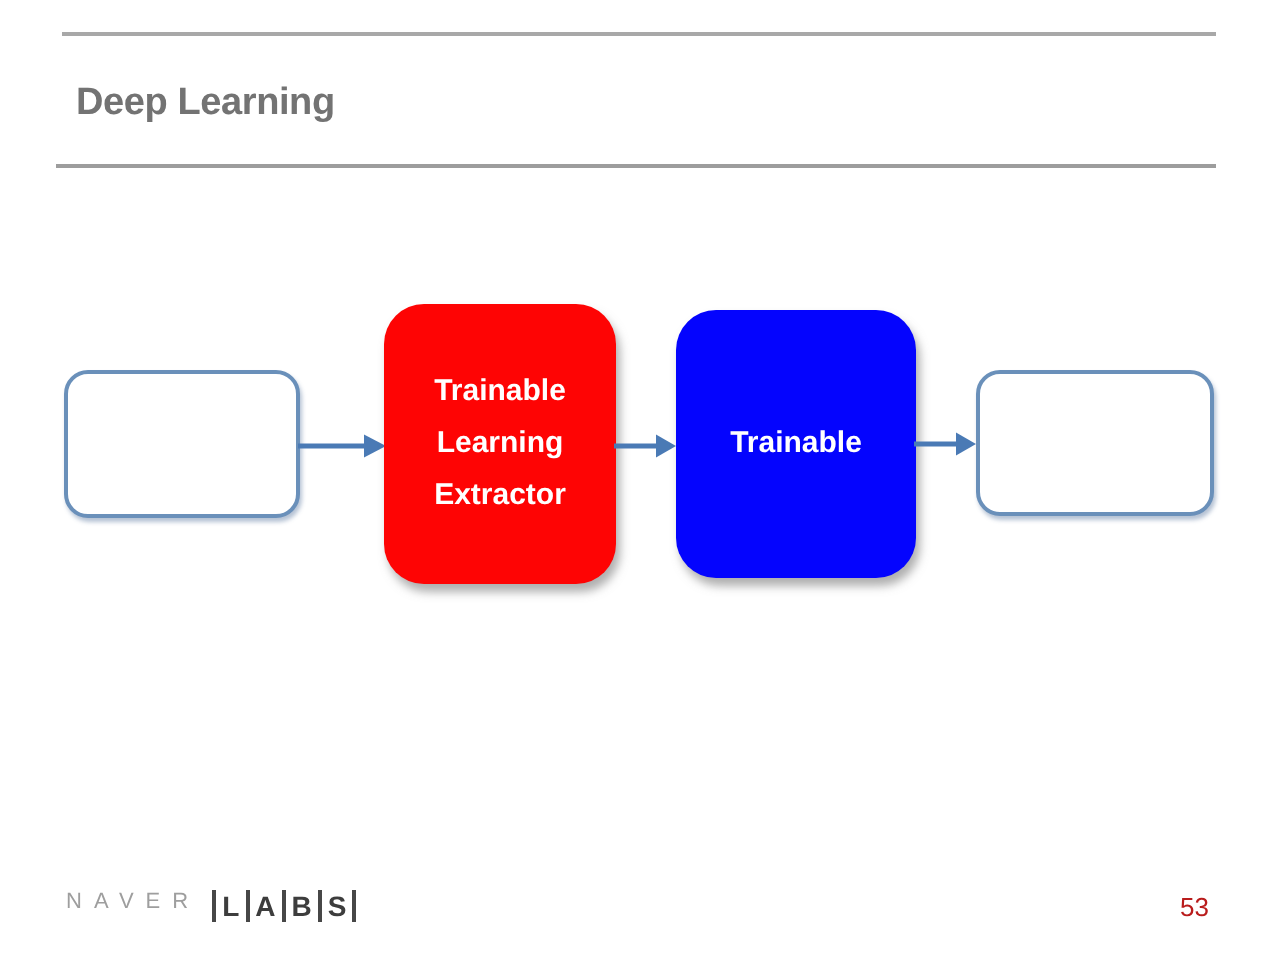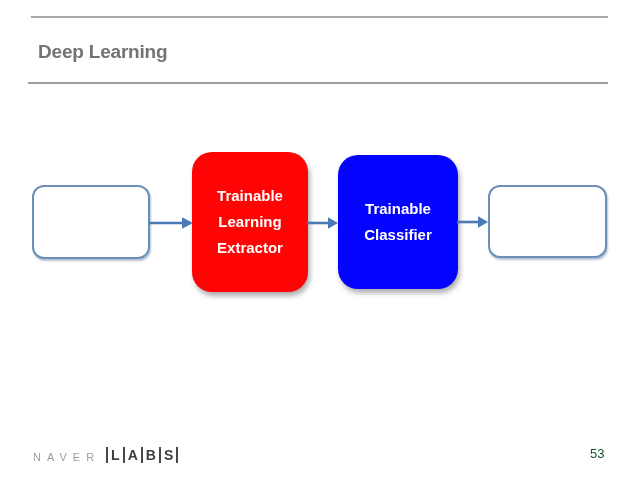--- a/index.html
+++ b/index.html
@@ -47,36 +47,36 @@
   .box-feature    { left:192px; top:152px; width:116px; height:140px; background:#fe0404; }
   .box-classifier { left:338px; top:155px; width:120px; height:134px; background:#0404fe; }
   
   .arrow { position:absolute; height:14px; }
   .arrow-1 { left:149px; top:216px; width:45px; }
   .arrow-2 { left:307px; top:216px; width:32px; }
   .arrow-3 { left:457px; top:215px; width:32px; }
   
   .logo {
     position:absolute; left:33px; top:445px; height:18px;
-    display:flex; align-items:flex-end;
+    display:flex; align-items:flex-start;
   }
   .logo-brand {
     font-size:11px; letter-spacing:6px; color:#9e9e9e; margin-right:3px;
   }
   .logo-sub { display:flex; align-items:center; }
   .logo-bar {
     width:2px; height:16px; background:#474747; margin:0 3px;
     display:inline-block;
   }
   .logo-letter {
     font-size:14px; font-weight:bold; color:#3d3d3d;
   }
   .page-number {
     position:absolute; left:590px; top:446px;
-    font-size:13px; color:#14532d;
+    font-size:13px; color:#b91c1c;
   }
 </style>
 </head>
 <body>
 
 <div class="rule-top"></div>
 <div class="slide-title">Deep Learning</div>
 <div class="rule-bottom"></div>
 
 <div class="white-box box-input"></div>
@@ -92,21 +92,20 @@
   <div>Extractor</div>
 </div>
 
 <svg class="arrow arrow-2" viewBox="0 0 32 14">
   <line x1="0" y1="7" x2="22" y2="7" stroke="#4a7ab5" stroke-width="2.6"></line>
   <polygon points="21,1.2 31,7 21,12.8" fill="#4a7ab5"></polygon>
 </svg>
 
 <div class="flow-box box-classifier" style="background: rgb(4, 4, 254);">
   <div>Trainable</div>
-  <div>Classifier</div>
 </div>
 
 <svg class="arrow arrow-3" viewBox="0 0 32 14">
   <line x1="0" y1="7" x2="22" y2="7" stroke="#4a7ab5" stroke-width="2.6"></line>
   <polygon points="21,1.2 31,7 21,12.8" fill="#4a7ab5"></polygon>
 </svg>
 
 <div class="white-box box-output"></div>
 
 <div class="logo">

